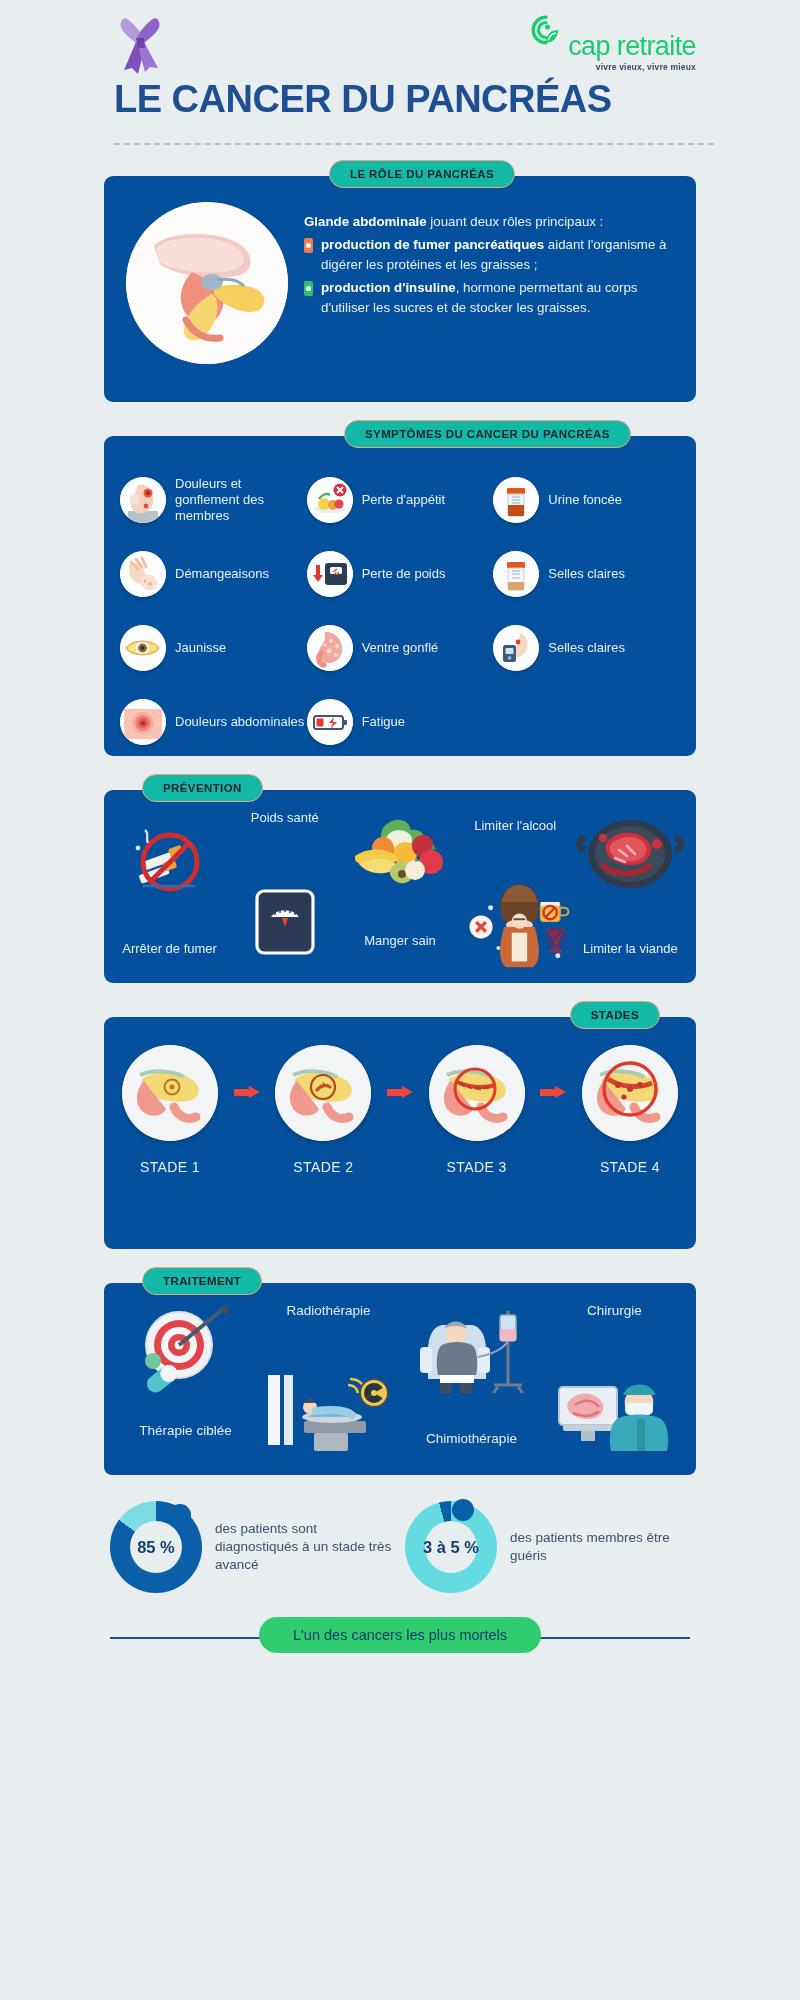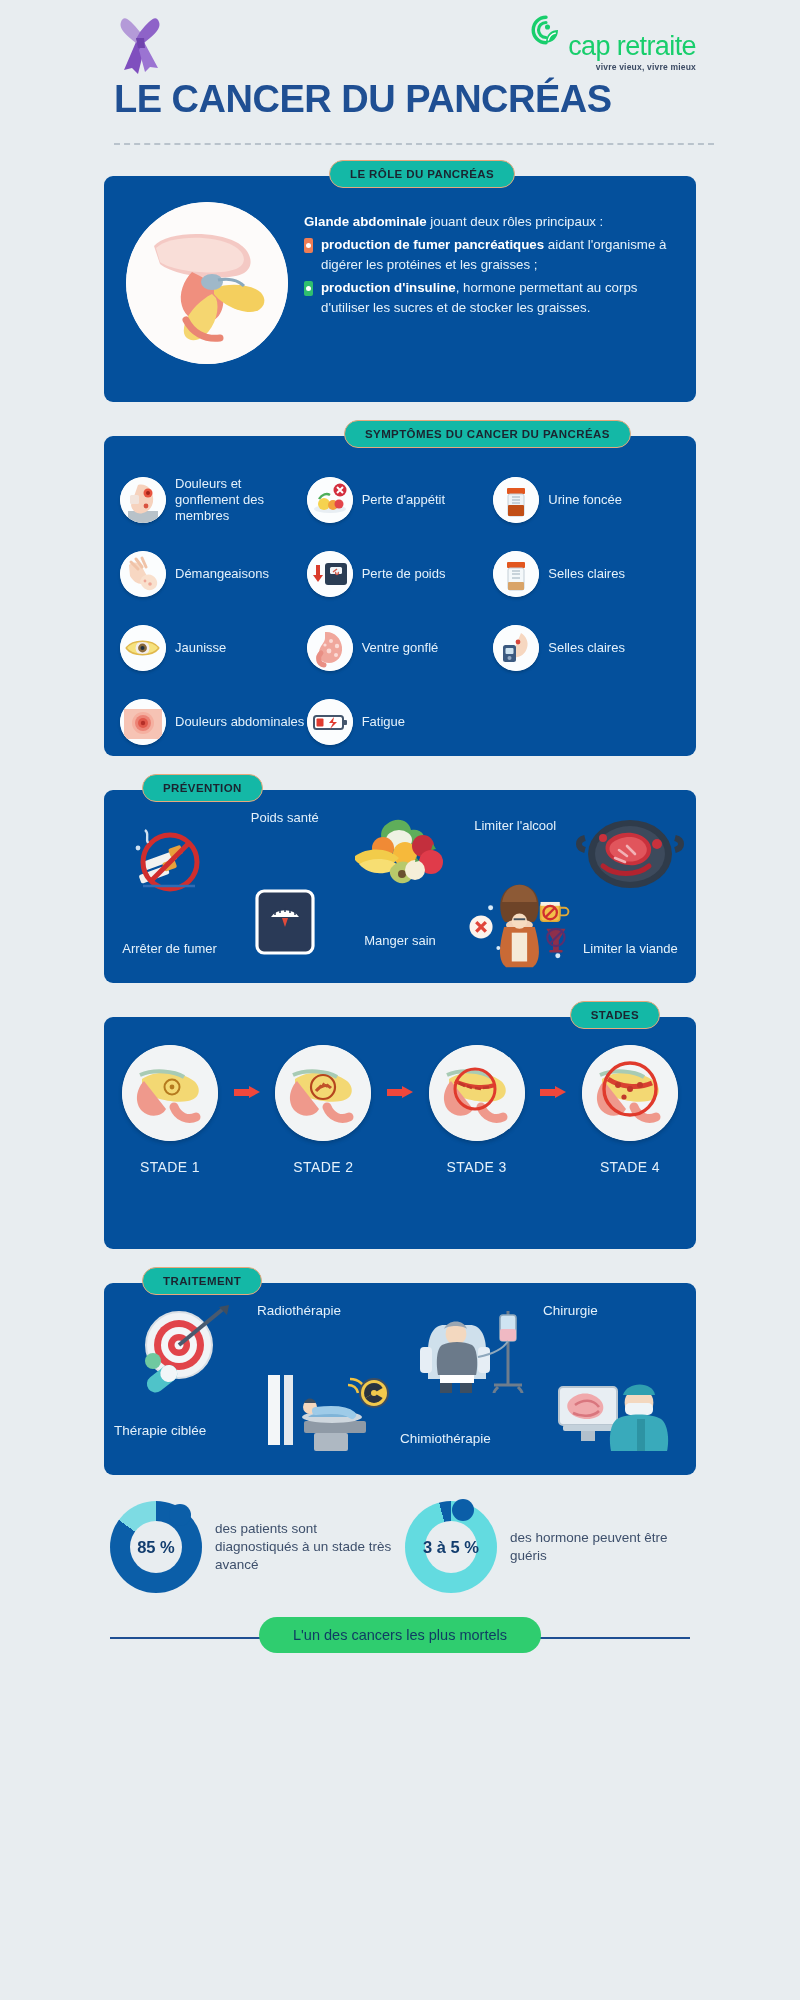--- a/index.html
+++ b/index.html
@@ -151,27 +151,27 @@
     content:""; position:absolute; left:0; top:3px; width:17px; height:7px; background:#f0473c;
   }
   .arrow-r::after {
     content:""; position:absolute; right:0; top:0;
     border-left: 11px solid #f0473c;
     border-top: 6.5px solid transparent;
     border-bottom: 6.5px solid transparent;
   }
 
   
-  .sec-trait { height: 192px; margin-top: 34px; }
+  .sec-trait { height: 192px; margin-top: 34px; border-radius: 8px; }
   .sec-trait .badge { left: 38px; }
   .trait-grid {
     display: grid; grid-template-columns: repeat(4, 1fr);
     height: 100%; padding: 16px 10px 10px 10px;
   }
-  .trait-cell { position: relative; text-align: left; }
+  .trait-cell { position: relative; text-align: center; }
   .trait-lbl {
     color: #e4f1fb; font-size: 13.5px; line-height: 1.2;
     position: absolute; width: 100%; left: 0;
   }
   .trait-art { position: absolute; width: 100%; left: 0;
     display: flex; align-items: center; justify-content: center; }
 
   
   .stats {
     display: flex; align-items: center; margin-top: 26px;
@@ -727,21 +727,21 @@
       </div>
       <div class="stat-txt">des patients sont diagnostiqués à un stade très avancé</div>
     </div>
 
     <div class="stat-unit">
       <div class="donut" style="background:conic-gradient(#63dbe0 0deg 345deg, #0b5ea8 345deg 360deg);">
         <span class="knob" style="background:#0b5ea8; left:47px; top:-2px;"></span>
         <span class="hole"></span>
         <span class="val">3 à 5 %</span>
       </div>
-      <div class="stat-txt">des hormone peuvent être guéris</div>
+      <div class="stat-txt">des patients membres être guéris</div>
     </div>
 
   </div>
 
   <div class="footer">
     <div class="footer-line"></div>
     <div class="footer-pill">L'un des cancers les plus mortels</div>
   </div>
 
 </div>

